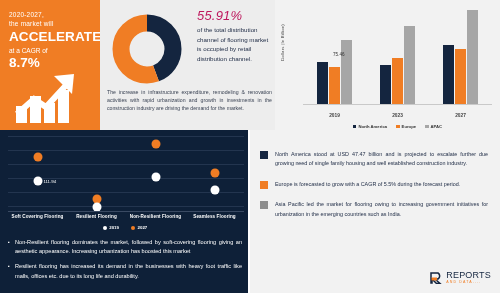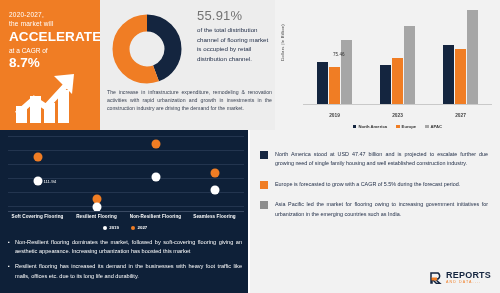--- a/index.html
+++ b/index.html
@@ -23,21 +23,21 @@
   .accel .l3{font-size:6.5px;line-height:9px;margin-top:1px;}
   .accel .pct{font-size:13.5px;font-weight:bold;line-height:15px;}
   .accel svg{position:absolute;left:14px;top:66px;}
 
   
   .donutpanel{flex:0 0 95px;height:130px;background:#ededed;position:relative;}
   .donutpanel svg{position:absolute;left:12px;top:14px;}
 
   
   .statement{flex:0 0 80px;height:130px;background:#ededed;position:relative;padding:0;}
-  .statement .pctbig{position:absolute;left:2px;top:8px;font-size:13px;color:#737373;font-weight:normal;letter-spacing:.2px;}
+  .statement .pctbig{position:absolute;left:2px;top:8px;font-size:13px;color:#be185d;font-weight:normal;letter-spacing:.2px;font-style:italic;}
   .statement .body{position:absolute;left:2px;top:25px;width:74px;font-size:6.2px;line-height:9.6px;color:#1d2a44;}
 
   
   .para{position:absolute;left:107px;top:88px;width:165px;font-size:5.2px;line-height:8.2px;color:#3a4354;text-align:justify;}
 
   
   .barwrap{flex:1 1 auto;height:130px;background:#f2f2f2;position:relative;}
   .ylab{position:absolute;left:-18px;top:40px;width:50px;text-align:center;font-size:4.2px;color:#4a4a4a;
         transform:rotate(-90deg);transform-origin:center;letter-spacing:.2px;}
   .plot{position:absolute;left:28px;top:10px;right:8px;bottom:25px;}
@@ -85,21 +85,21 @@
   .factlist{position:absolute;left:10px;top:20px;right:12px;}
   .fact{display:flex;gap:7px;margin-bottom:11px;align-items:flex-start;}
   .fact .box{width:8px;height:8px;flex:0 0 8px;margin-top:1px;}
   .fact .tx{font-size:5.4px;line-height:9.4px;color:#1d2a44;text-align:justify;}
   .box.na{background:#14253f;}
   .box.eu{background:#f07d24;}
   .box.ap{background:#8d8d8d;}
 
   .logo{position:absolute;right:9px;bottom:8px;display:flex;align-items:center;gap:3px;}
   .logo .mark{width:13px;height:12px;position:relative;}
-  .logo .txt1{font-size:9px;font-weight:bold;color:#14253f;letter-spacing:.2px;line-height:9px;}
+  .logo .txt1{font-size:9px;font-weight:normal;color:#14253f;letter-spacing:.2px;line-height:9px;}
   .logo .txt2{font-size:3.6px;color:#f07d24;letter-spacing:1.1px;line-height:5px;}
   .divider{position:absolute;left:248px;top:130px;width:2px;height:163px;background:#ffffff;}
 </style>
 </head>
 <body>
 
 <div class="page">
 
   <div class="top">
 

